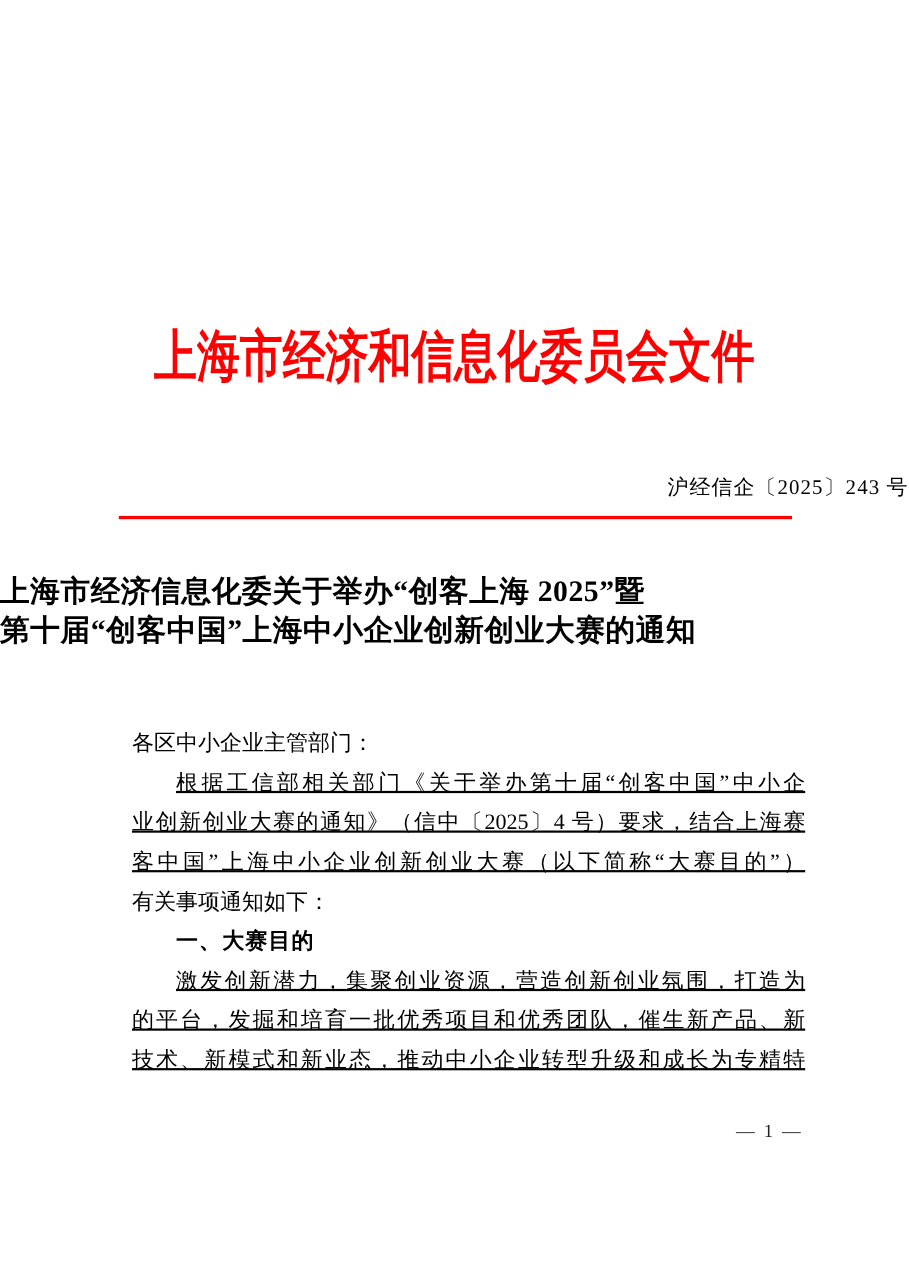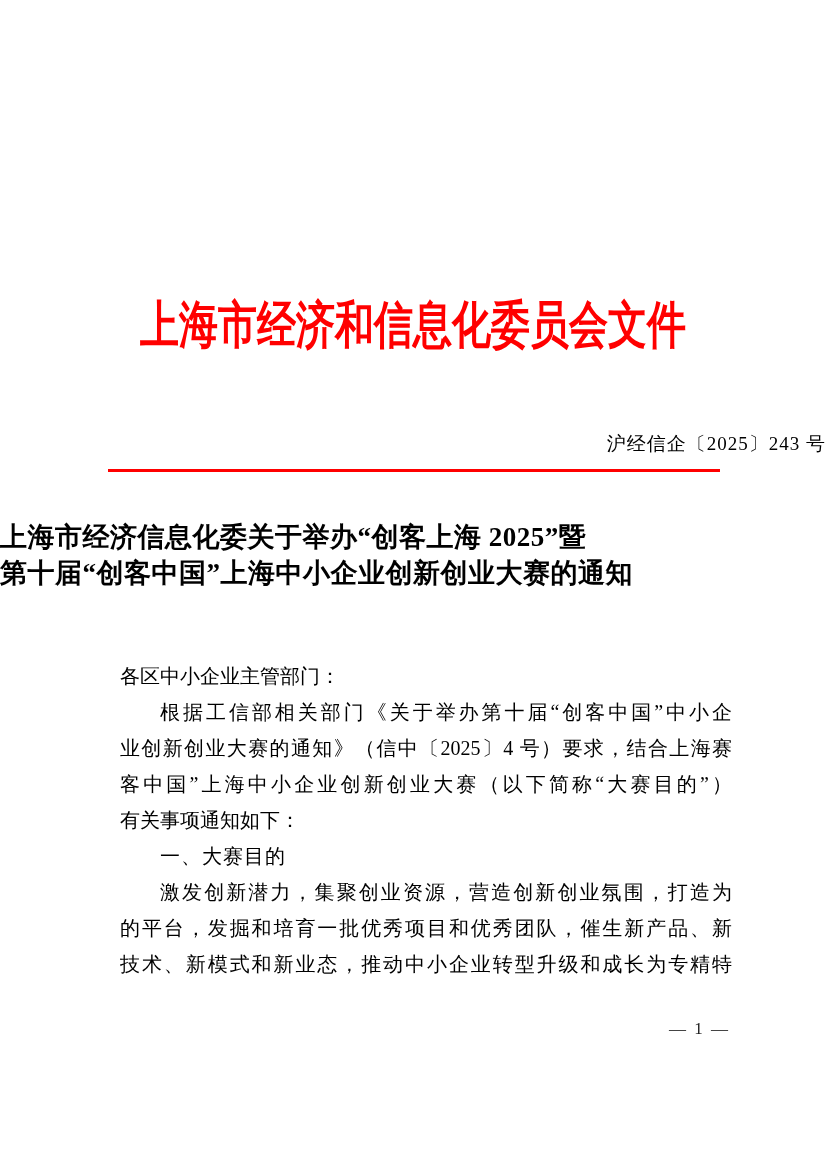--- a/index.html
+++ b/index.html
@@ -66,24 +66,25 @@
     font-size: 20px;
     line-height: 36px;
     margin-top: 36px;
   }
   .line { text-align: left; }
   .line.indent { text-indent: 2em; }
   .line.just {
     text-align: justify;
     text-align-last: justify;
     text-justify: inter-character;
+    text-decoration: underline;
   }
   .line.heading {
     font-family: "Liberation Sans", "DejaVu Sans", sans-serif;
-    font-weight: normal;
+    font-weight: bold;
     letter-spacing: 1px;
   }
   .page-number {
     position: absolute;
     top: 1019px;
     right: 96px;
     font-size: 17px;
     line-height: 20px;
     letter-spacing: 2px;
     color: #222222;

